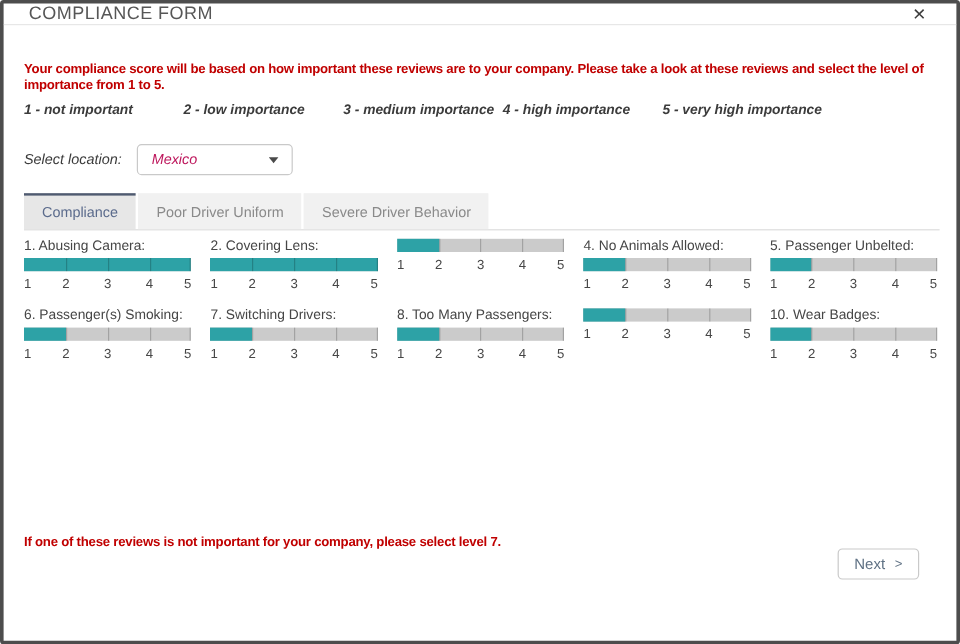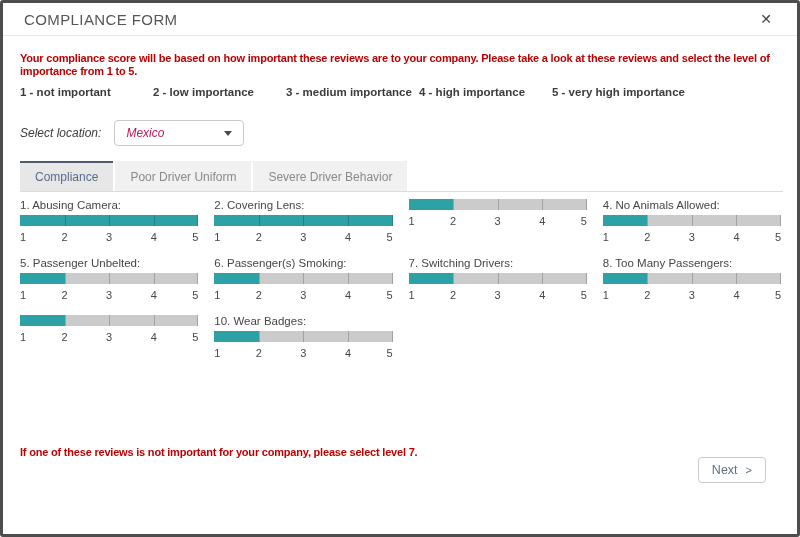--- a/index.html
+++ b/index.html
@@ -1,47 +1,47 @@
 <!DOCTYPE html>
 <html><head>
 <meta charset="utf-8">
 <style>
   html,body{margin:0;padding:0;background:#fff;}
   body{width:800px;height:537px;font-family:"Liberation Sans",sans-serif;position:relative;overflow:hidden;}
   .dialog{position:absolute;inset:0;background:#fff;border:3px solid #4d4d4d;border-radius:3px;box-sizing:border-box;overflow:hidden;}
 
   
-  .header{position:absolute;top:0;left:0;right:0;height:33px;border-bottom:1px solid #e7e7e7;display:flex;align-items:center;justify-content:space-between;padding:0 21px;box-sizing:border-box;}
+  .header{position:absolute;top:0;left:0;right:0;height:18px;border-bottom:1px solid #e7e7e7;display:flex;align-items:center;justify-content:space-between;padding:0 21px;box-sizing:border-box;}
   .title{font-size:15px;color:#565656;letter-spacing:.4px;}
   .close{font-size:14px;color:#3f3f3f;cursor:pointer;line-height:1;background:none;border:none;padding:2px 4px;font-family:inherit;}
 
   
   .note{position:absolute;left:17px;right:16px;color:#c00000;font-weight:bold;font-size:11px;line-height:13px;letter-spacing:-.2px;}
   .note-top{top:49px;}
   .note-bottom{top:443px;}
 
   
   .legend{position:absolute;left:17px;top:83px;display:flex;font-size:11.5px;font-weight:bold;color:#3b3b3b;}
-  .legend-item{flex:0 0 133px;white-space:nowrap;}
+  .legend-item{flex:0 0 133px;white-space:nowrap;font-style:italic;}
   .legend-item:last-child{flex:0 0 auto;}
 
   
   .loc-row{position:absolute;left:17px;top:117px;display:flex;align-items:center;font-style:italic;}
   .loc-label{font-size:12px;color:#3b3b3b;margin-right:13px;}
   .dropdown{width:130px;height:26px;border:1px solid #c9c9c9;border-radius:4px;background:#fff;display:flex;align-items:center;justify-content:space-between;padding:0 11px;box-sizing:border-box;cursor:pointer;}
   .dropdown-value{font-size:12px;color:#be185d;}
   .caret{width:0;height:0;border-left:4px solid transparent;border-right:4px solid transparent;border-top:5px solid #4a4a4a;}
 
   
   .tabs{position:absolute;left:17px;right:14px;top:158px;display:flex;gap:2px;border-bottom:1px solid #dcdcdc;align-items:flex-end;}
   .tab{font-size:12px;padding:7px 15px 7px 15px;background:#f1f1f1;color:#8a8a8a;border-top:2px solid transparent;cursor:pointer;white-space:nowrap;}
   .tab.active{background:#e7e7e7;color:#5b6b8c;border-top-color:#4f5a70;}
 
   
-  .grid{position:absolute;left:17px;right:16px;top:196px;display:grid;grid-template-columns:repeat(4,1fr);column-gap:16px;row-gap:13px;}
+  .grid{position:absolute;left:17px;right:16px;top:196px;display:grid;grid-template-columns:repeat(5,1fr);column-gap:16px;row-gap:13px;}
   .card{min-width:0;}
   .card-label{font-size:11.5px;color:#464646;margin-bottom:4px;white-space:nowrap;overflow:hidden;}
   .bar{position:relative;height:11px;background:#cbcbcb;cursor:pointer;}
   .fill{position:absolute;left:0;top:0;bottom:0;background:#2da2a6;}
   .tick{position:absolute;top:0;bottom:0;width:1px;background:rgba(0,0,0,.20);}
   .scale{position:relative;height:13px;margin-top:5px;font-size:11px;color:#464646;}
   .scale span{position:absolute;top:0;}
   .scale .t0{left:0;}
   .scale .t1{left:25%;transform:translateX(-50%);}
   .scale .t2{left:50%;transform:translateX(-50%);}

